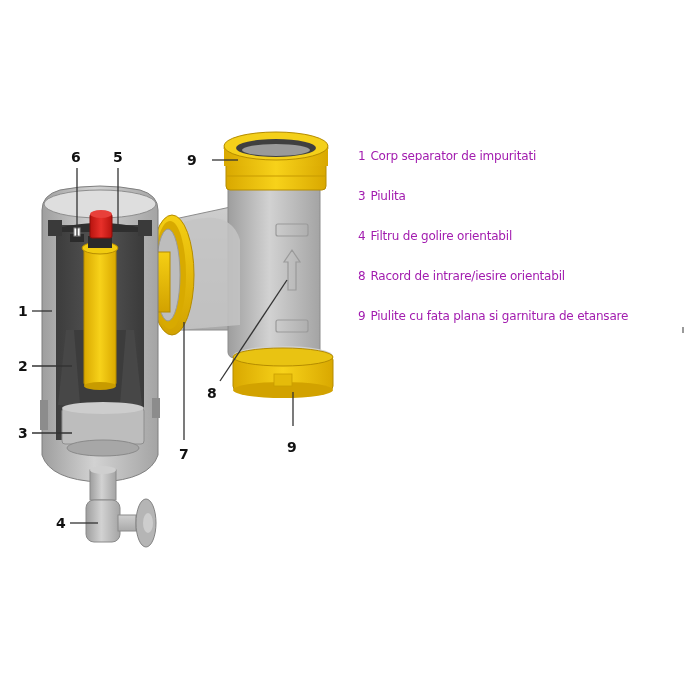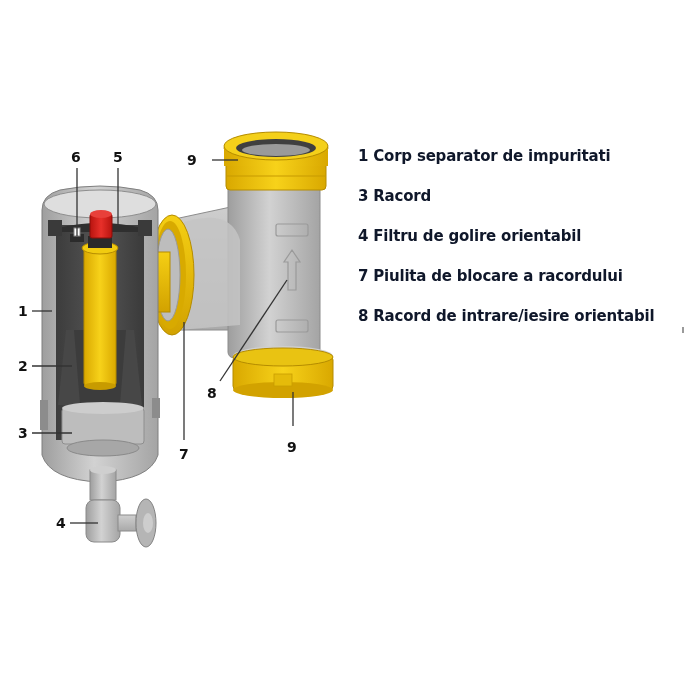--- a/index.html
+++ b/index.html
@@ -2,21 +2,21 @@
 <html><head>
 <meta charset="utf-8">
 <style>
   html, body { margin: 0; padding: 0; background: #ffffff; }
   body { width: 700px; height: 700px; position: relative; overflow: hidden;
          font-family: "DejaVu Sans", "Liberation Sans", sans-serif; }
   #diagram { position: absolute; left: 0; top: 0; width: 700px; height: 700px; }
   .callout { font-family: "DejaVu Sans", sans-serif; font-weight: bold; font-size: 14px; fill: #111; }
   .legend { position: absolute; left: 358px; top: 146px; width: 340px; }
   .legend-item { height: 40px; line-height: 20px; font-family: "DejaVu Sans", sans-serif;
-                 font-weight: bold; font-size: 15px; color: #0f172a; white-space: nowrap; letter-spacing: -0.2px; }
+                 font-weight: normal; font-size: 12px; color: #a21caf; white-space: nowrap; letter-spacing: -0.2px; }
   .legend-item .num { margin-right: 5px; }
   .speck { position: absolute; left: 682px; top: 327px; width: 2px; height: 6px; background: #9a9a9a; }
 </style>
 </head>
 <body>
 
 <svg id="diagram" viewBox="0 0 700 700" xmlns="http://www.w3.org/2000/svg">
   <defs>
     <linearGradient id="gGray" x1="0" x2="1" y1="0" y2="0">
       <stop offset="0" stop-color="#9e9e9e"></stop>
@@ -160,26 +160,26 @@
   <text class="callout" x="207" y="398">8</text>
   <text class="callout" x="187" y="165">9</text>
   <text class="callout" x="287" y="452">9</text>
 </svg>
 
 <div class="legend">
   <div class="legend-item">
     <span class="num">1</span><span>Corp separator de impuritati</span>
   </div>
   <div class="legend-item">
-    <span class="num">3</span><span>Racord</span>
+    <span class="num">3</span><span>Piulita</span>
   </div>
   <div class="legend-item">
     <span class="num">4</span><span>Filtru de golire orientabil</span>
   </div>
   <div class="legend-item">
-    <span class="num">7</span><span>Piulita de blocare a racordului</span>
+    <span class="num">8</span><span>Racord de intrare/iesire orientabil</span>
   </div>
   <div class="legend-item">
-    <span class="num">8</span><span>Racord de intrare/iesire orientabil</span>
+    <span class="num">9</span><span>Piulite cu fata plana si garnitura de etansare</span>
   </div>
 </div>
 
 <div class="speck"></div>
 
 </body></html>

